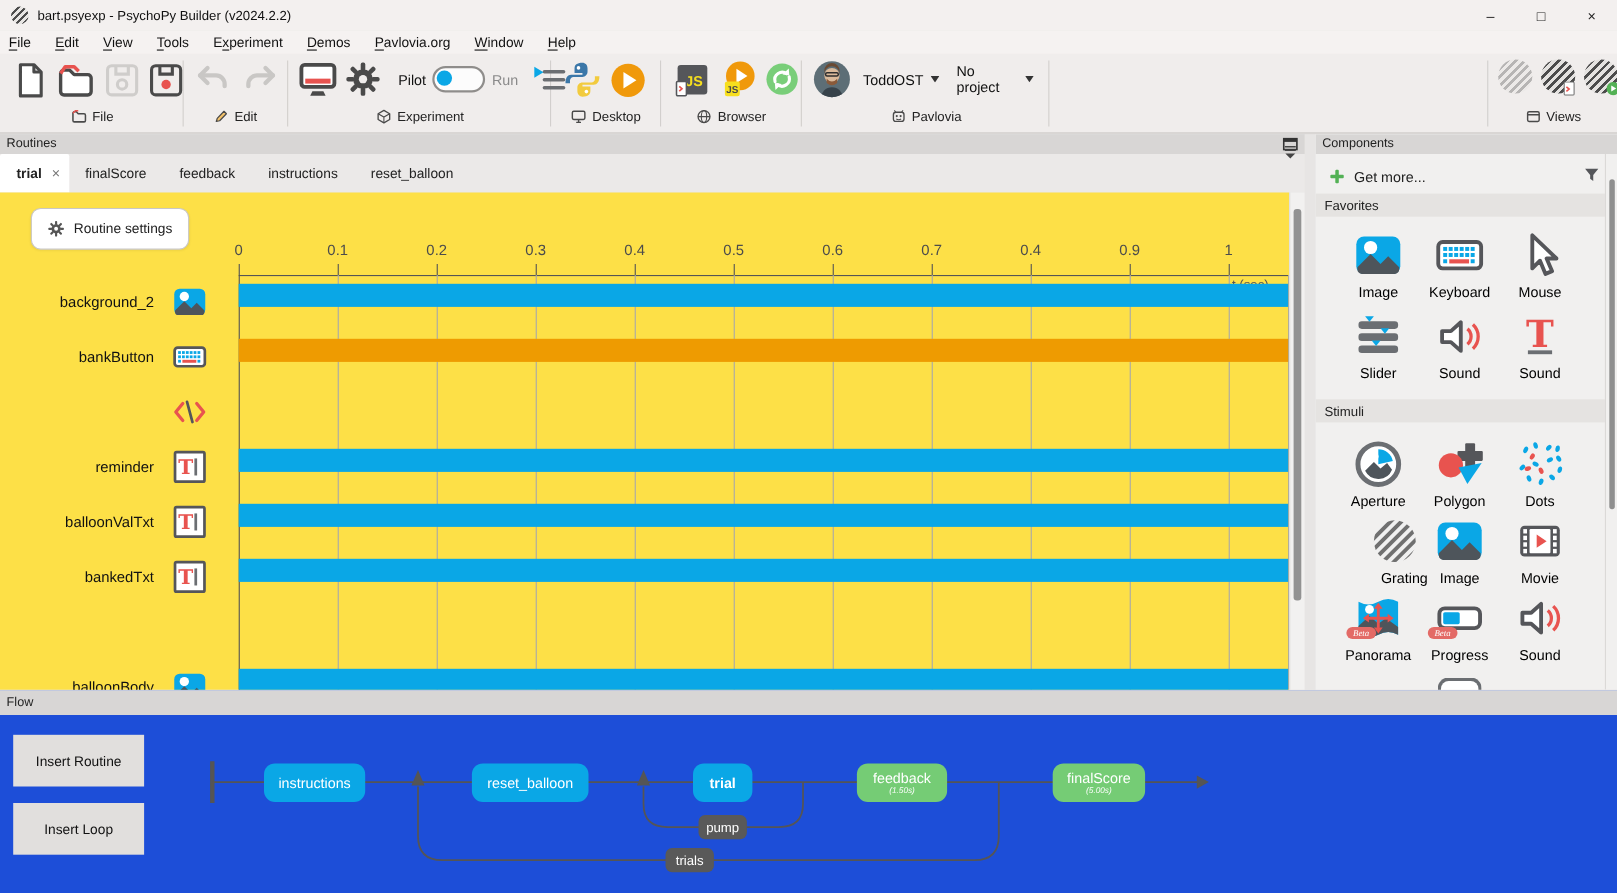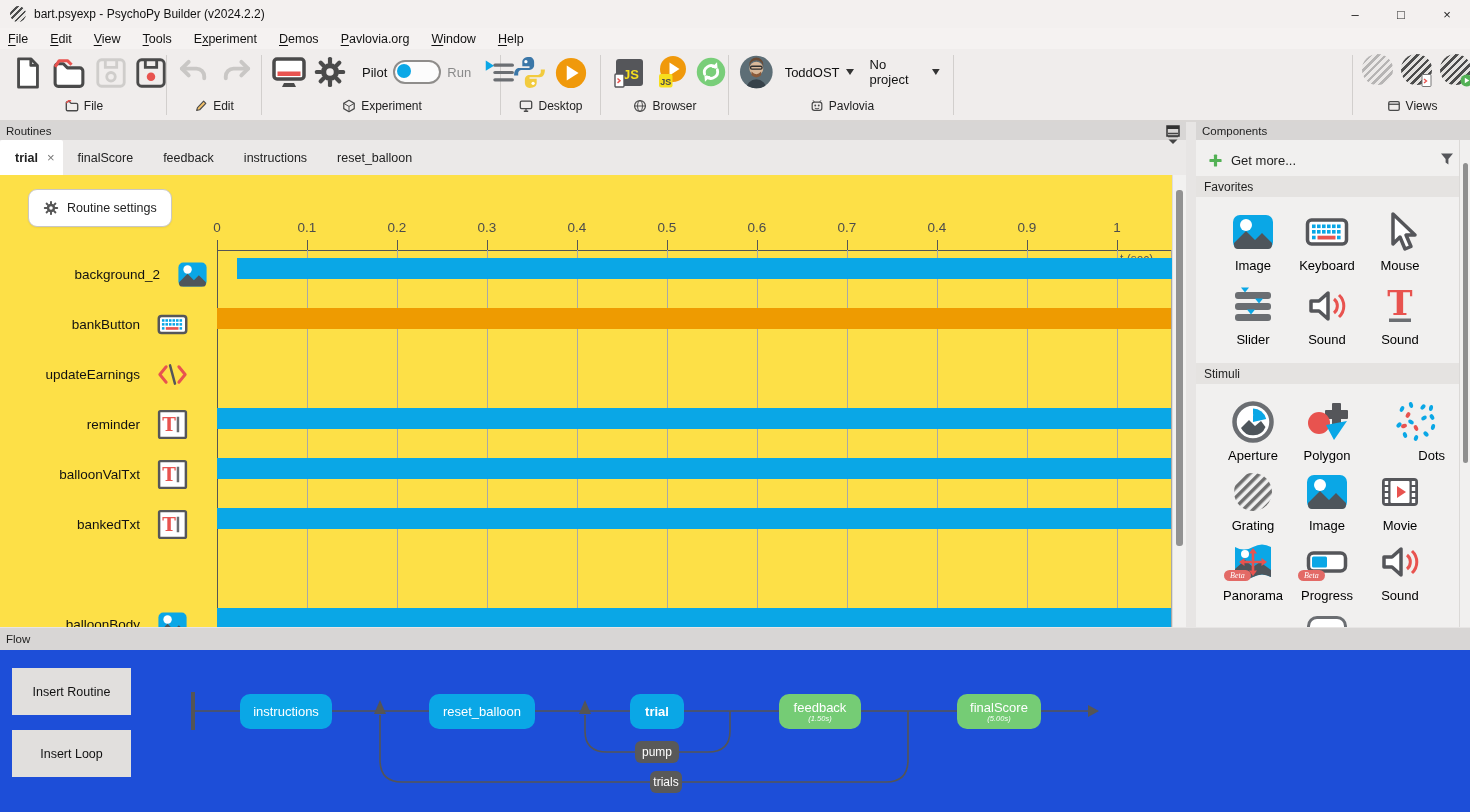--- a/index.html
+++ b/index.html
@@ -485,21 +485,21 @@
         <div class="tick-mark" style="left: 937px;"></div>
         <div class="grid-line" style="left: 937px;"></div>
         <div class="tick-label" style="left: 1005px;">0.9</div>
         <div class="tick-mark" style="left: 1027px;"></div>
         <div class="grid-line" style="left: 1027px;"></div>
         <div class="tick-label" style="left: 1095px;">1</div>
         <div class="tick-mark" style="left: 1117px;"></div>
         <div class="grid-line" style="left: 1117px;"></div>
         <div class="grid-line" style="left: 217px; background: rgb(85, 85, 85);"></div>
         <div class="grid-line" style="left: 1171px;"></div>
-        <div class="tl-row" style="top: 75px; margin-left: 20px;">
+        <div class="tl-row" style="top: 75px;">
           <div class="tl-name">background_2</div>
           <div class="tl-icon icon">
             <svg viewBox="0 0 44 44">
               <rect x="2" y="5" width="40" height="34" rx="7" fill="#0AA7E6"></rect>
               <circle cx="15" cy="15" r="6" fill="#fff"></circle>
               <path d="M3 33 L15 21 L24 30 L31 23 L41 33 L41 35 a4 4 0 0 1 -4 4 L7 39 a4 4 0 0 1 -4 -4 z" fill="#4E555B"></path>
             </svg>
           </div>
           <div class="tl-bar" style="background: rgb(10, 167, 230);"></div>
         </div>
@@ -523,21 +523,20 @@
                 <rect x="32" y="20" width="3.6" height="3.6"></rect>
                 <rect x="7" y="25.7" width="3.6" height="3.6"></rect>
                 <rect x="32" y="25.7" width="3.6" height="3.6"></rect>
               </g>
               <rect x="12.5" y="25.7" width="18" height="3.8" fill="#E8534F"></rect>
             </svg>
           </div>
           <div class="tl-bar" style="background: rgb(238, 155, 1);"></div>
         </div>
         <div class="tl-row" style="top: 175px;">
-          <div class="tl-name">updateEarnings</div>
           <div class="tl-icon icon">
             <svg viewBox="0 0 44 44">
               <path d="M13 11 L4 22 L13 33" fill="none" stroke="#E8534F" stroke-width="4.2" stroke-linecap="round" stroke-linejoin="round"></path>
               <path d="M31 11 L40 22 L31 33" fill="none" stroke="#E8534F" stroke-width="4.2" stroke-linecap="round" stroke-linejoin="round"></path>
               <path d="M18.5 9 L25.5 35" fill="none" stroke="#55565A" stroke-width="3.5" stroke-linecap="round"></path>
             </svg>
           </div>
         </div>
         <div class="tl-row" style="top: 225px;">
           <div class="tl-name">reminder</div>
@@ -666,42 +665,42 @@
               <circle cx="18" cy="15" r="4.2" fill="#fff"></circle>
             </svg></span><div class="comp-label">Aperture</div></div>
         <div class="comp-item" style="left: 94px; top: 276px;"><span class="icon"><svg viewBox="0 0 44 44">
               <g fill="#55565A">
                 <rect x="27" y="3" width="9" height="24" rx="1"></rect>
                 <rect x="20" y="10" width="23" height="9" rx="1"></rect>
               </g>
               <circle cx="14" cy="23" r="11" fill="#E8534F"></circle>
               <path d="M21 25 L42 21 L29 40 z" fill="#0AA7E6"></path>
             </svg></span><div class="comp-label">Polygon</div></div>
-        <div class="comp-item" style="left: 167px; top: 276px; text-align: right;"><span class="icon"><svg viewBox="0 0 44 44">
+        <div class="comp-item" style="left: 167px; top: 276px;"><span class="icon"><svg viewBox="0 0 44 44">
               <g fill="#0AA7E6">
                 <ellipse cx="9" cy="9" rx="2" ry="3.1" transform="rotate(25 9 9)"></ellipse>
                 <ellipse cx="18" cy="5" rx="2" ry="3" transform="rotate(-15 18 5)"></ellipse>
                 <ellipse cx="30" cy="7" rx="2" ry="3" transform="rotate(40 30 7)"></ellipse>
                 <ellipse cx="38" cy="8" rx="2" ry="3" transform="rotate(10 38 8)"></ellipse>
                 <ellipse cx="39" cy="17" rx="2" ry="3" transform="rotate(-30 39 17)"></ellipse>
                 <ellipse cx="31" cy="18" rx="2" ry="3" transform="rotate(60 31 18)"></ellipse>
                 <ellipse cx="40" cy="27" rx="2" ry="3" transform="rotate(15 40 27)"></ellipse>
                 <ellipse cx="33" cy="34" rx="2" ry="3" transform="rotate(-45 33 34)"></ellipse>
                 <ellipse cx="23" cy="38" rx="2" ry="3" transform="rotate(20 23 38)"></ellipse>
                 <ellipse cx="12" cy="35" rx="2" ry="3" transform="rotate(-20 12 35)"></ellipse>
                 <ellipse cx="6" cy="25" rx="2" ry="3" transform="rotate(45 6 25)"></ellipse>
                 <ellipse cx="18" cy="22" rx="2" ry="3" transform="rotate(-60 18 22)"></ellipse>
               </g>
               <g fill="#E8534F">
                 <ellipse cx="15" cy="15" rx="2" ry="3" transform="rotate(30 15 15)"></ellipse>
                 <ellipse cx="23" cy="28" rx="2" ry="3" transform="rotate(-25 23 28)"></ellipse>
                 <ellipse cx="11" cy="26" rx="2" ry="3" transform="rotate(70 11 26)"></ellipse>
               </g>
             </svg></span><div class="comp-label">Dots</div></div>
-        <div class="comp-item" style="left: 20px; top: 346px;"><span class="icon"><svg viewBox="0 0 44 44">
+        <div class="comp-item" style="left: 20px; top: 346px; text-align: right;"><span class="icon"><svg viewBox="0 0 44 44">
               <defs>
                 <pattern id="grt" width="7" height="7" patternUnits="userSpaceOnUse" patternTransform="rotate(45)">
                   <rect width="7" height="7" fill="#f0f0f0"></rect>
                   <rect width="3.5" height="7" fill="#707070"></rect>
                 </pattern>
               </defs>
               <circle cx="22" cy="22" r="19" fill="url(#grt)"></circle>
             </svg></span><div class="comp-label">Grating</div></div>
         <div class="comp-item" style="left: 94px; top: 346px;"><span class="icon"><svg viewBox="0 0 44 44">
               <rect x="2" y="5" width="40" height="34" rx="7" fill="#0AA7E6"></rect>
@@ -781,16 +780,16 @@
         </div>
         <div class="flow-node" style="left: 779px; width: 82px; top: 66px; background: rgb(117, 204, 117);">
           <span>feedback</span>
           <span class="sub">(1.50s)</span>
         </div>
         <div class="flow-node" style="left: 957px; width: 84px; top: 66px; background: rgb(117, 204, 117);">
           <span>finalScore</span>
           <span class="sub">(5.00s)</span>
         </div>
         <div class="loop-badge" style="left: 635px; top: 113px; width: 44px;">pump</div>
-        <div class="loop-badge" style="left: 650px; top: 143px; width: 32px;">trials</div>
+        <div class="loop-badge" style="left: 605px; top: 143px; width: 44px;">trials</div>
       </div>
   </div>
 </div>
 
 </body></html>

